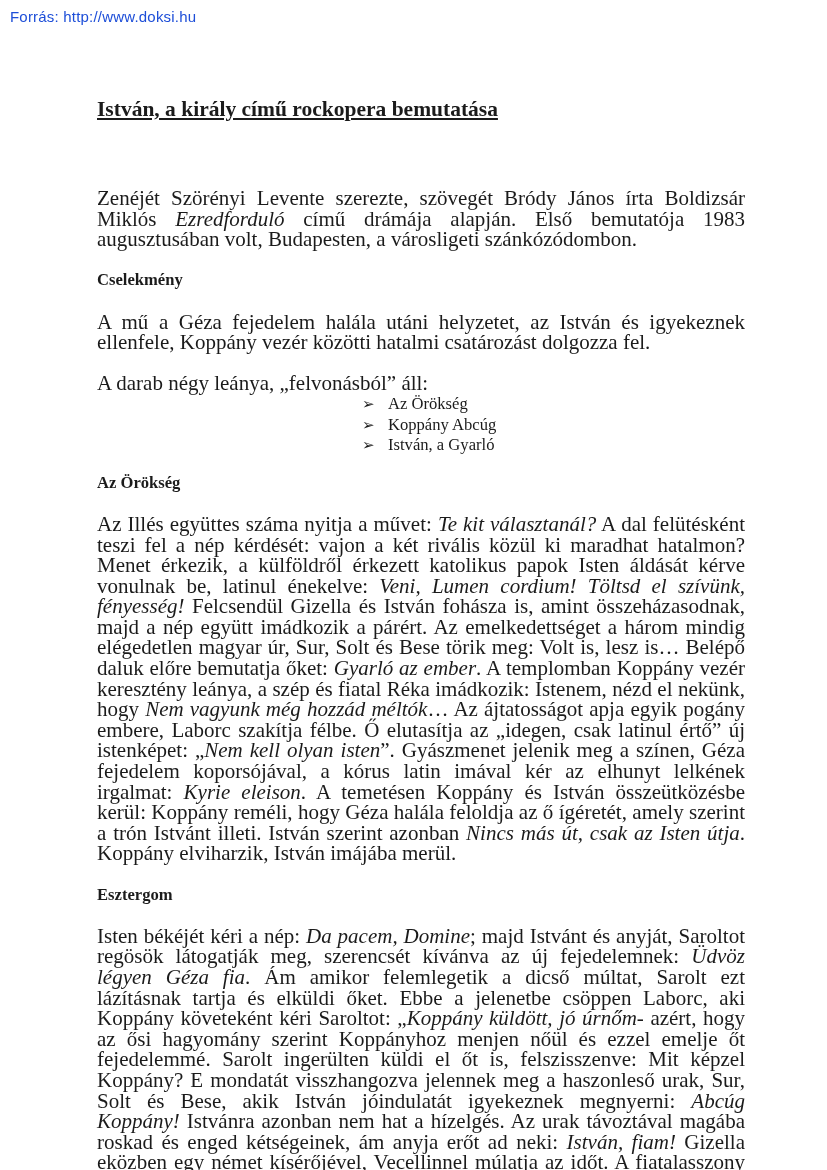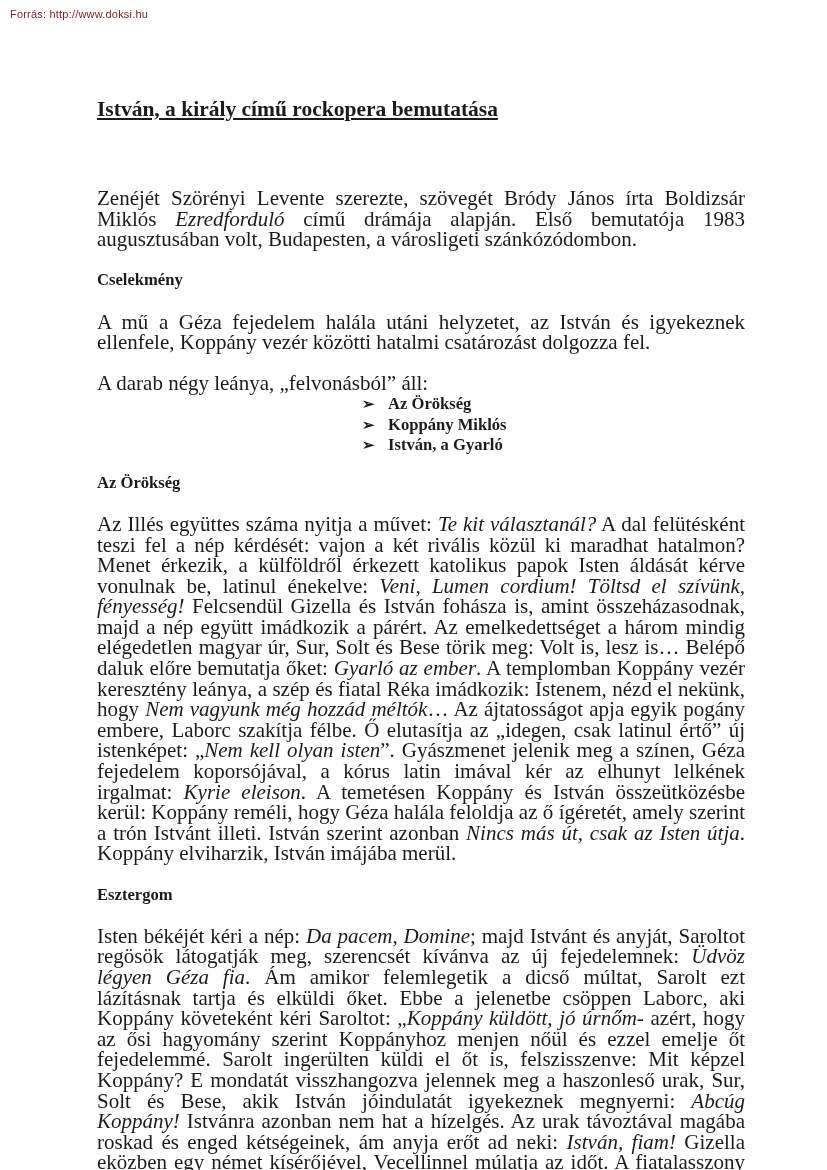--- a/index.html
+++ b/index.html
@@ -11,22 +11,22 @@
     color: #1b1b1b;
     font-family: "Liberation Serif", serif;
     overflow: hidden;
     box-sizing: border-box;
   }
   .source-note {
     position: absolute;
     top: 8px;
     left: 10px;
     font-family: "Liberation Sans", sans-serif;
-    font-size: 11px;
-    color: #7f1d1d;
+    font-size: 15px;
+    color: #1d4ed8;
     letter-spacing: 0.2px;
   }
   .content {
     position: absolute;
     top: 96px;
     left: 97px;
     width: 648px;
   }
   .doc-title {
     font-size: 21.5px;
@@ -49,21 +49,21 @@
     margin: 0 0 20.6px 0;
   }
   .list-intro { margin-bottom: 0; }
   .acts-list {
     margin: 0 0 17px 265px;
     padding: 0;
     list-style: none;
     font-size: 16.6px;
     line-height: 20.6px;
   }
-  .acts-list li { margin: 0; font-weight: bold; }
+  .acts-list li { margin: 0; }
   .bullet {
     display: inline-block;
     width: 26px;
     font-size: 15px;
   }
   .italic { font-style: italic; }
 </style>
 </head>
 <body>
 
@@ -81,21 +81,21 @@
 
     <p class="para"><span>A mű a Géza fejedelem halála utáni helyzetet, az István és igyekeznek ellenfele, Koppány vezér közötti hatalmi csatározást dolgozza fel.</span></p>
 
     <p class="para list-intro"><span>A darab négy leánya, „felvonásból” áll:</span></p>
 
     <ul class="acts-list">
       <li>
         <span class="bullet">➢</span><span>Az Örökség</span>
       </li>
       <li>
-        <span class="bullet">➢</span><span>Koppány Miklós</span>
+        <span class="bullet">➢</span><span>Koppány Abcúg</span>
       </li>
       <li>
         <span class="bullet">➢</span><span>István, a Gyarló</span>
       </li>
     </ul>
 
     <h2 class="heading">Az Örökség</h2>
 
     <p class="para"><span>Az Illés együttes száma nyitja a művet: </span><span class="italic">Te kit választanál?</span><span> A dal felütésként teszi fel a nép kérdését: vajon a két rivális közül ki maradhat hatalmon? Menet érkezik, a külföldről érkezett katolikus papok Isten áldását kérve vonulnak be, latinul énekelve: </span><span class="italic">Veni, Lumen cordium! Töltsd el szívünk, fényesség!</span><span> Felcsendül Gizella és István fohásza is, amint összeházasodnak, majd a nép együtt imádkozik a párért. Az emelkedettséget a három mindig elégedetlen magyar úr, Sur, Solt és Bese törik meg: Volt is, lesz is… Belépő daluk előre bemutatja őket: </span><span class="italic">Gyarló az ember</span><span>. A templomban Koppány vezér keresztény leánya, a szép és fiatal Réka imádkozik: Istenem, nézd el nekünk, hogy </span><span class="italic">Nem vagyunk még hozzád méltók</span><span>… Az ájtatosságot apja egyik pogány embere, Laborc szakítja félbe. Ő elutasítja az „idegen, csak latinul értő” új istenképet: „</span><span class="italic">Nem kell olyan isten</span><span>”. Gyászmenet jelenik meg a színen, Géza fejedelem koporsójával, a kórus latin imával kér az elhunyt lelkének irgalmat: </span><span class="italic">Kyrie eleison</span><span>. A temetésen Koppány és István összeütközésbe kerül: Koppány reméli, hogy Géza halála feloldja az ő ígéretét, amely szerint a trón Istvánt illeti. István szerint azonban </span><span class="italic">Nincs más út, csak az Isten útja</span><span>. Koppány elviharzik, István imájába merül.</span></p>
 

